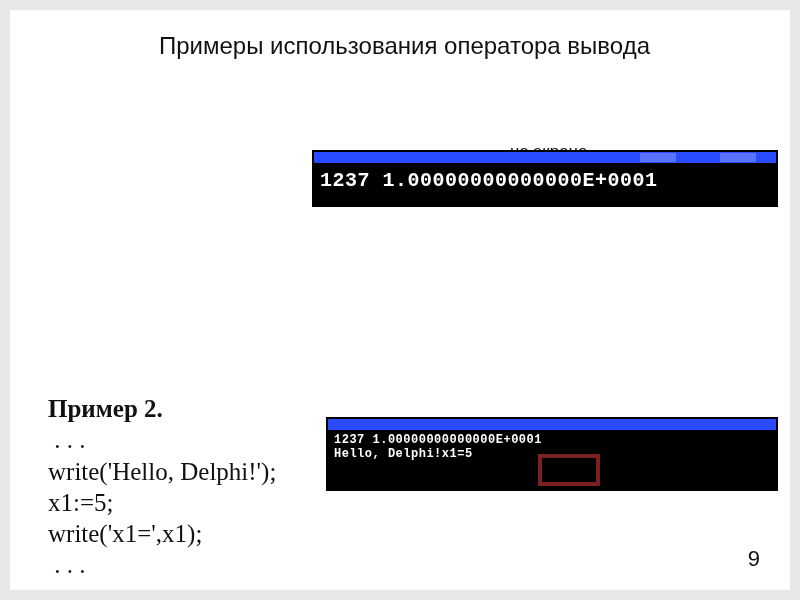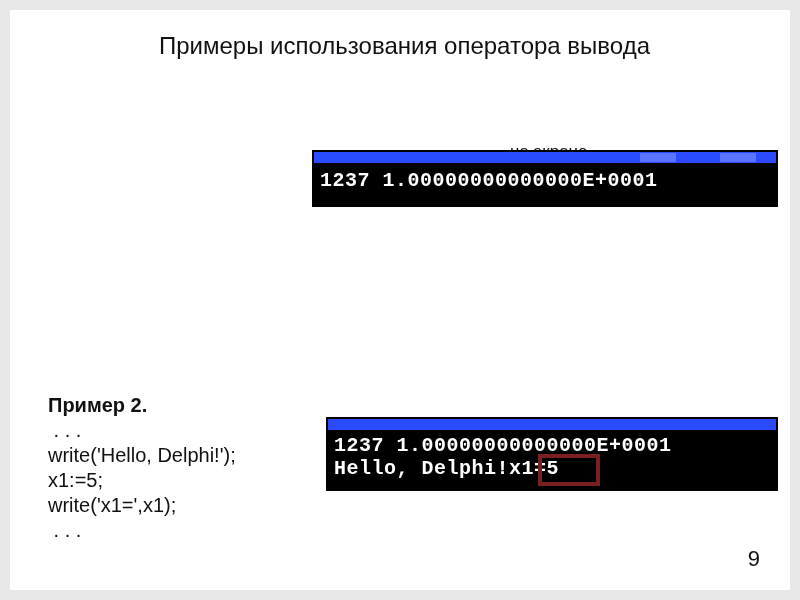--- a/index.html
+++ b/index.html
@@ -80,22 +80,22 @@
     font-family: "Courier New", monospace;
     font-size: 20px;
     font-weight: bold;
     padding: 4px 6px;
     letter-spacing: 0.5px;
   }
   .code2 {
     position: absolute;
     left: 38px;
     top: 383px;
-    font-family: Liberation Sans, sans-serif;
-    font-size: 20px;
+    font-family: Liberation Serif, serif;
+    font-size: 25px;
     line-height: 1.25;
     color: #111;
     white-space: pre;
   }
   .console2 {
     position: absolute;
     left: 316px;
     top: 407px;
     width: 452px;
     height: 74px;
@@ -104,21 +104,21 @@
   .console2 .bar {
     height: 13px;
     background: #2a4bff;
     border-bottom: 2px solid #000;
   }
   .console2 .body {
     height: calc(100% - 13px);
     background: #000;
     color: #fff;
     font-family: "Courier New", monospace;
-    font-size: 20px;
+    font-size: 12px;
     font-weight: bold;
     padding: 2px 6px;
     letter-spacing: 0.5px;
     white-space: pre;
     line-height: 1.15;
   }
   .highlight-box {
     position: absolute;
     left: 528px;
     top: 444px;

